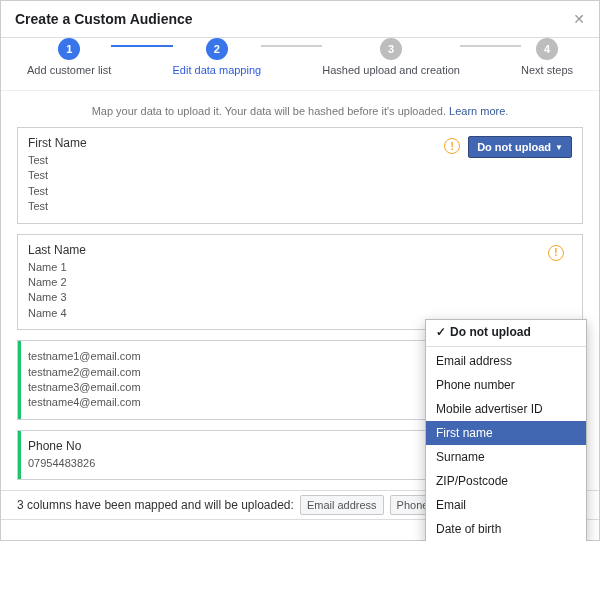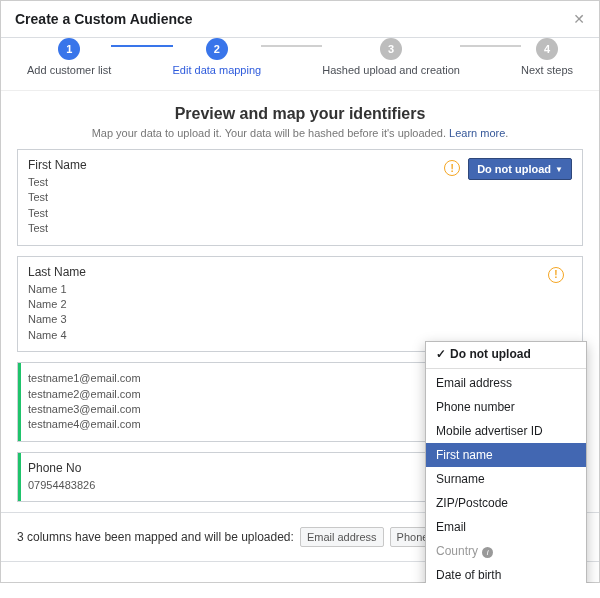--- a/index.html
+++ b/index.html
@@ -201,21 +201,21 @@
     background: #999;
     color: #fff;
     font-size: 8px;
     font-style: italic;
     text-align: center;
     line-height: 11px;
     margin-left: 4px;
   }
   
   .summary {
-    padding: 14px 16px;
+    padding: 4px 16px;
     border-top: 1px solid #dadde1;
     display: flex;
     align-items: center;
     gap: 6px;
     flex-wrap: wrap;
   }
   .summary-text { font-size: 12px; color: #333; }
   .chip {
     border: 1px solid #c8c8c8;
     background: #f5f6f7;
@@ -261,21 +261,20 @@
       </div>
       <div class="connector"></div>
       <div class="step">
         <div class="circle inactive">4</div>
         <div class="step-label">Next steps</div>
       </div>
     </div>
   </div>
 
   <div class="section-head">
-    <h2>Preview and map your identifiers</h2>
     <p>
       <span>Map your data to upload it. Your data will be hashed before it's uploaded. </span><a href="#">Learn more</a>.
     </p>
   </div>
 
   <div class="body-scroll">
     <div class="cards">
 
       <div class="card">
         <div class="card-left">
@@ -336,21 +335,20 @@
     <div class="dropdown">
       <div class="item selected">Do not upload</div>
       <hr>
       <div class="item">Email address</div>
       <div class="item">Phone number</div>
       <div class="item">Mobile advertiser ID</div>
       <div class="item highlight">First name</div>
       <div class="item">Surname</div>
       <div class="item">ZIP/Postcode</div>
       <div class="item">Email</div>
-      <div class="item disabled"><span>Country</span><span class="info-i">i</span></div>
       <div class="item">Date of birth</div>
 
     </div>
 
   </div>
 
   <div class="summary">
     <span class="summary-text">3 columns have been mapped and will be uploaded:</span>
     <span class="chip">Email address</span>
     <span class="chip">Phone number</span>

